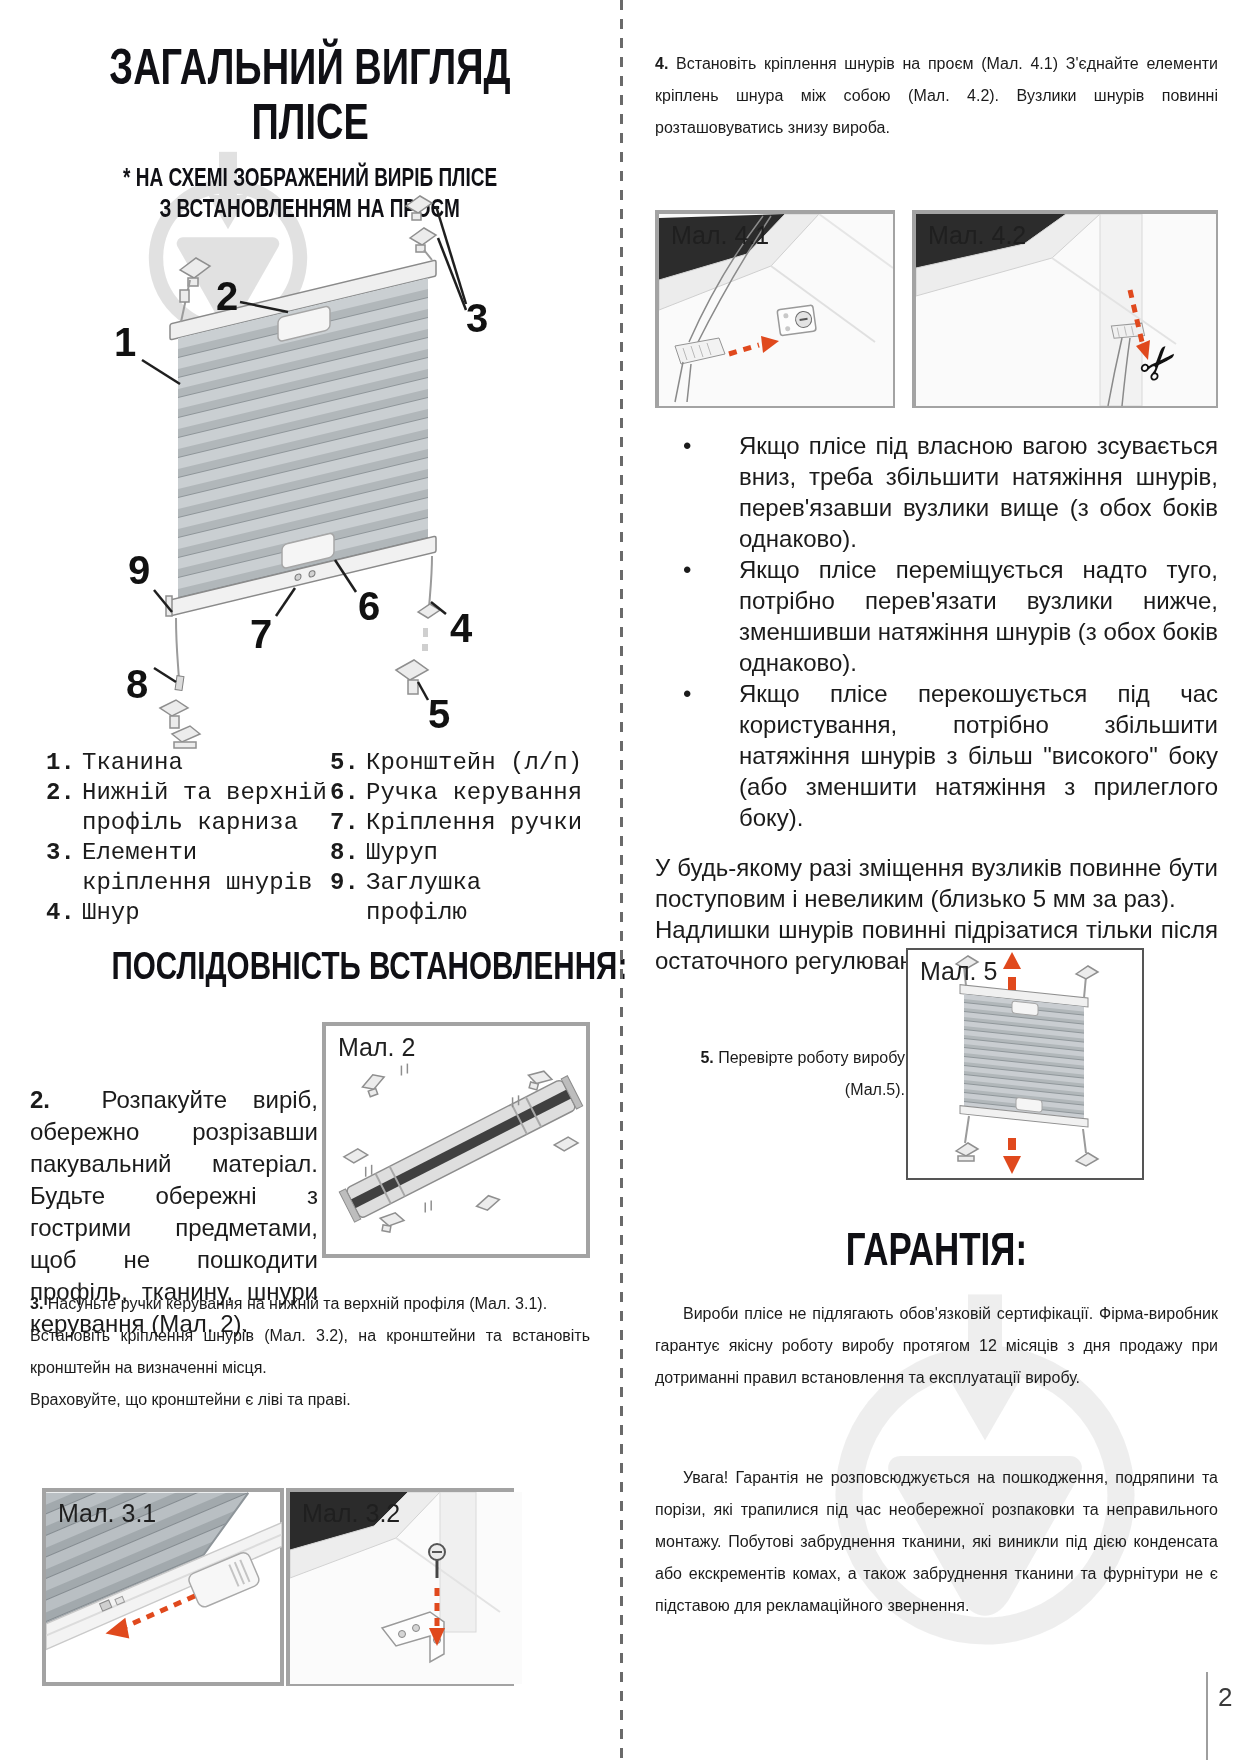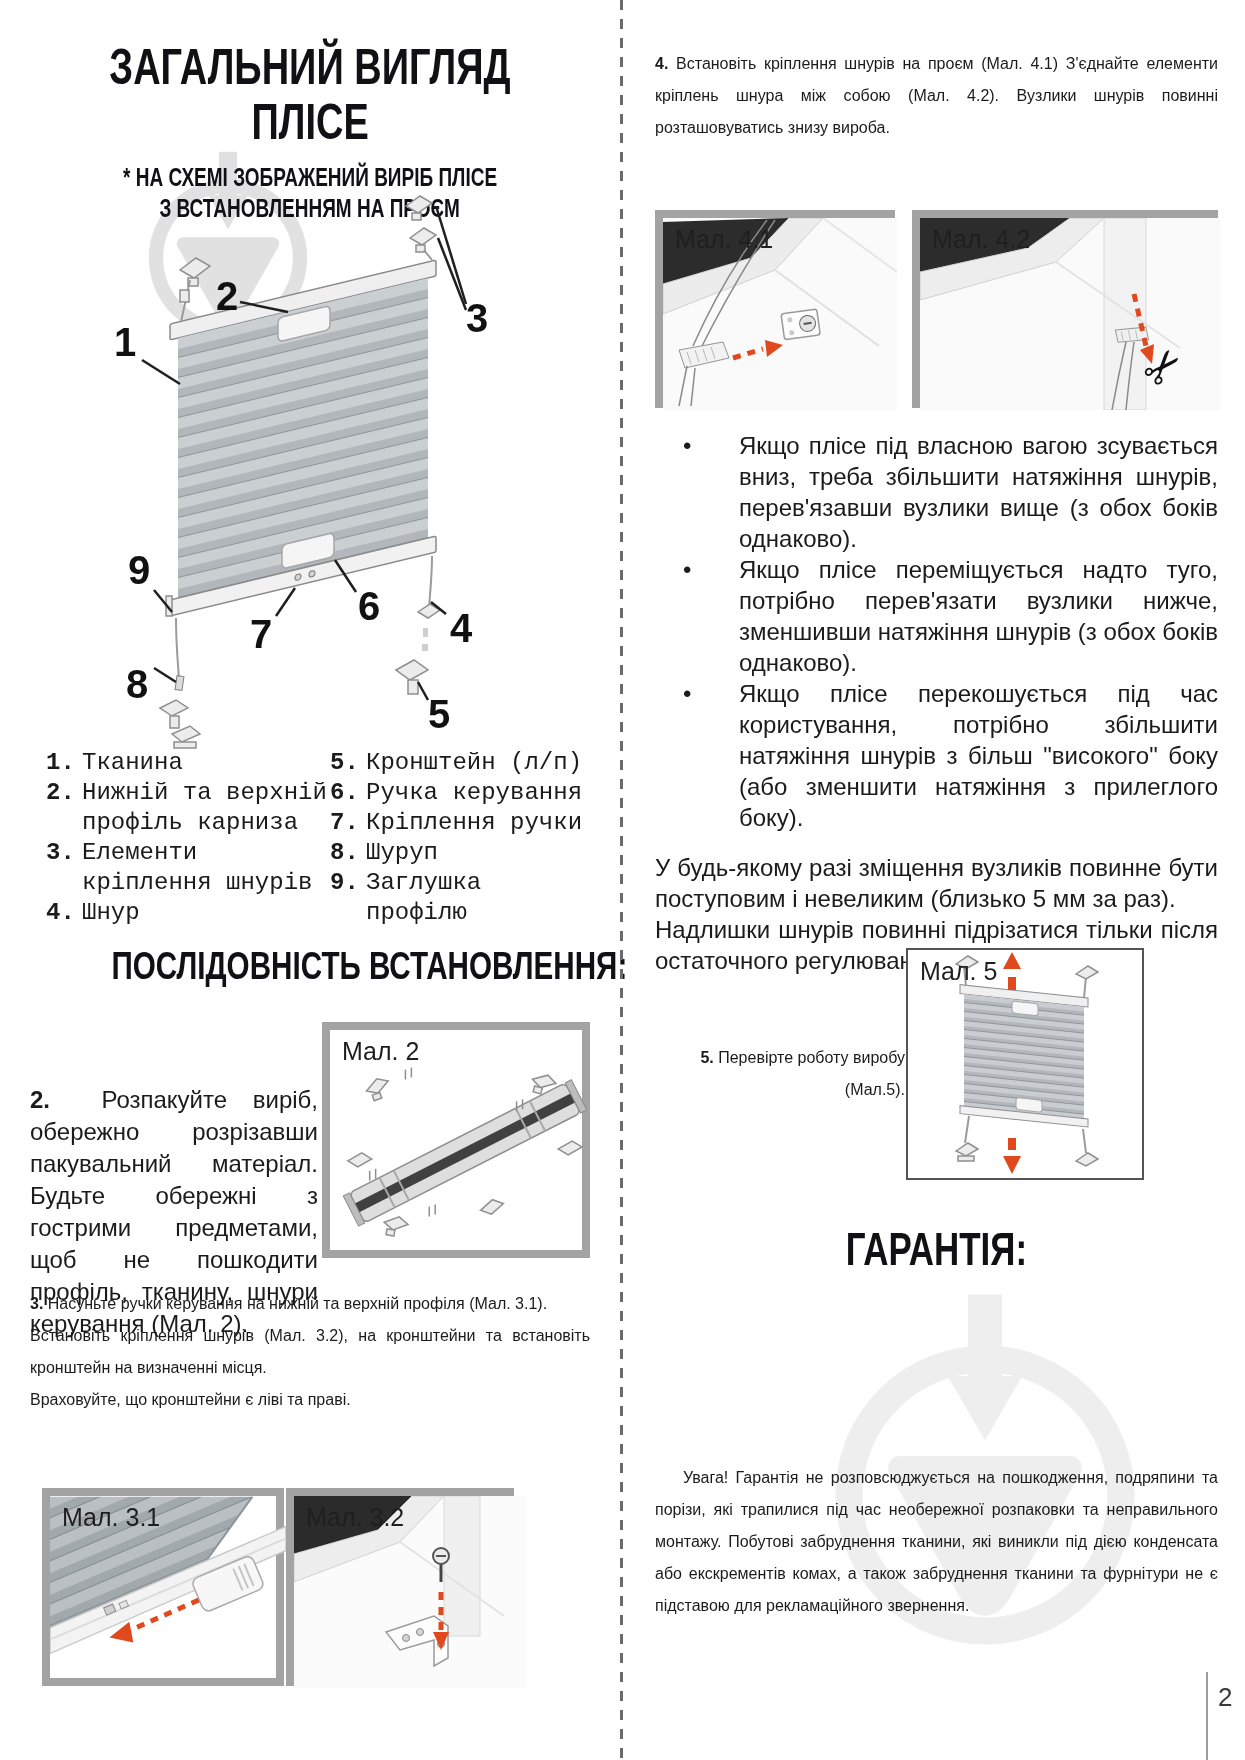--- a/index.html
+++ b/index.html
@@ -25,21 +25,21 @@
   b.stepnum{font-weight:bold;}
   
   .leg-col{position:absolute;top:0;font-family:Liberation Mono, monospace;}
   .leg-item{font-size:24px;line-height:30px;padding-left:36px;text-indent:-36px;}
   .leg-num{display:inline-block;width:36px;text-indent:0;font-weight:bold;}
   
   .bullet-row{position:relative;padding-left:84px;}
   .bullet-row .dot{position:absolute;left:28px;top:0;font-size:24px;line-height:31px;}
   .bullet-row p{margin:0;font-size:24px;line-height:31px;text-align:justify;}
   
-  .fig{position:absolute;background:#fff;border:8px solid #a3a3a3;box-sizing:border-box;z-index:3;}
+  .fig{position:absolute;background:#fff;border:4px solid #a3a3a3;box-sizing:border-box;z-index:3;}
   .fig-thin{border:2px solid #555;}
   .fig-label{position:absolute;top:7px;left:12px;font-size:25px;color:#1f1f1f;z-index:4;}
   .fig svg{position:absolute;left:0;top:0;}
   
   .wm{position:absolute;z-index:0;}
   
   .co{font-size:40px;font-weight:bold;fill:#111;font-family:"Liberation Sans",sans-serif;}
   .leader{stroke:#1f1f1f;stroke-width:2.5;}
   .cord{stroke:#9b9b9b;stroke-width:2;fill:none;}
   .bracket{fill:#ececec;stroke:#8f8f8f;stroke-width:1.5;}
@@ -436,20 +436,23 @@
         <rect x="100" y="188" width="8" height="12"></rect>
         <polygon points="95,206 113,206 104,224"></polygon>
       </g>
     </svg>
   </div>
 
   <div class="abs h-wrap z1" style="left:655px;top:1224px;width:563px">
     <span class="cond gar-line">ГАРАНТІЯ:</span>
   </div>
 
+  <div class="abs bt indent z1" style="left:655px;top:1298px;width:563px">
+    <p>Вироби плісе не підлягають обов'язковій сертифікації. Фірма-виробник гарантує якісну роботу виробу протягом 12 місяців з дня продажу при дотриманні правил встановлення та експлуатації виробу.</p>
+  </div>
 
   <div class="abs bt indent z1" style="left:655px;top:1462px;width:563px">
     <p>Увага! Гарантія не розповсюджується на пошкодження, подряпини та порізи, які трапилися під час необережної розпаковки та неправильного монтажу. Побутові забруднення тканини, які виникли під дією конденсата або екскрементів комах, а також забруднення тканини та фурнітури не є підставою для рекламаційного звернення.</p>
   </div>
 
   <div class="abs pageline z1" style="left:1206px;top:1672px;width:2px;height:88px"></div>
   <div class="abs pagenum z1" style="left:1218px;top:1682px">2</div>
 
 </div>
 

